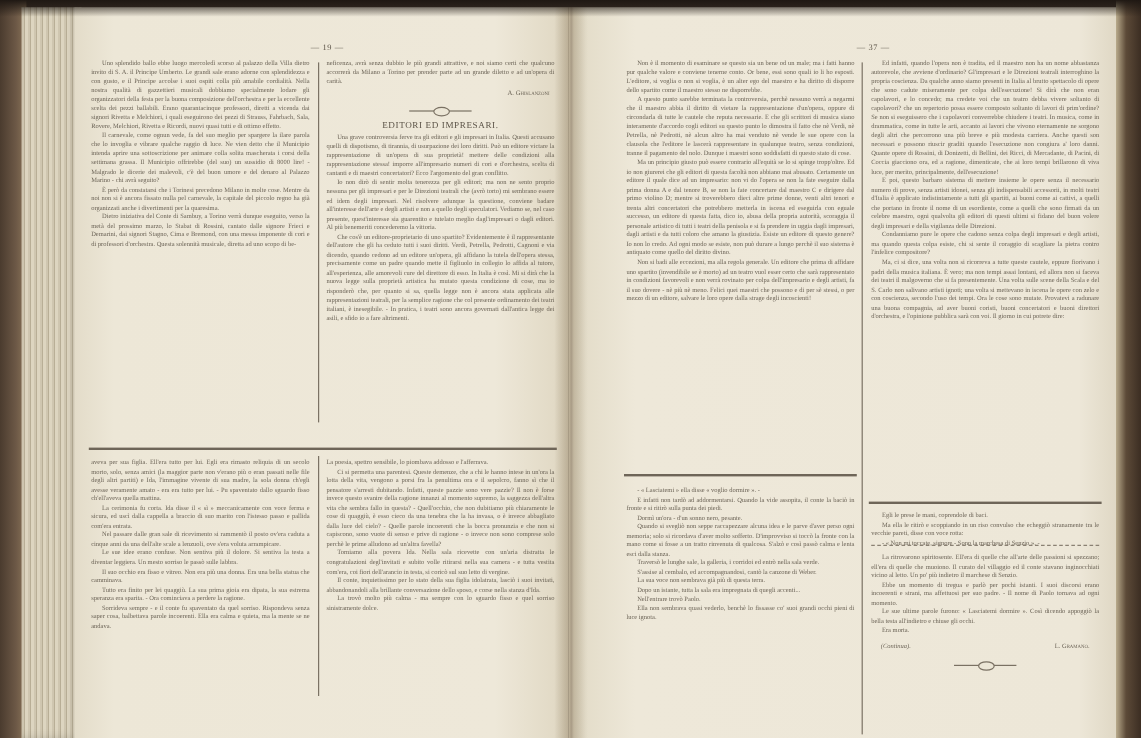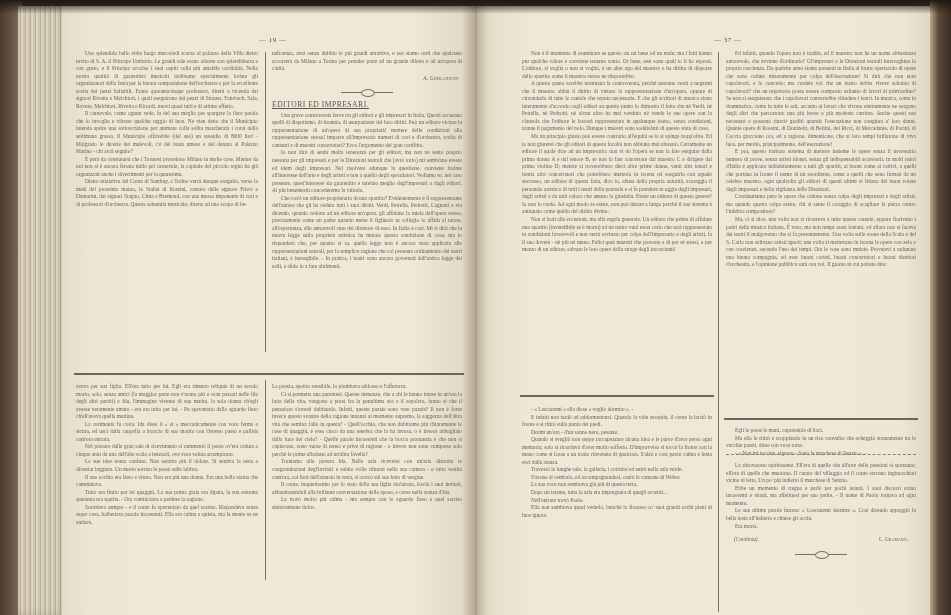--- a/index.html
+++ b/index.html
@@ -62,22 +62,22 @@
     position:absolute; width:1px; background:#7b7264;
   }
   .hrule {
     position:absolute; height:2px; background:#6e6558;
   }
   .dotted {
     position:absolute; height:0; border-top:1px dashed #8a8173;
   }
 
   .heading {
-    font-size:7.6px; letter-spacing:0.5px; color:#5d5549;
-    margin:4px 0 3px 0; text-indent:0;text-decoration:underline;
+    font-size:7.6px; letter-spacing:0.5px; text-align:center; color:#5d5549;
+    margin:4px 0 3px 0; text-indent:0;
   }
   .sig { text-align:right; font-variant:small-caps; font-size:5.6px; margin-top:2px; padding-right:4px; }
   .ornament {
     display:block; margin:7px auto 6px auto; width:52px; height:6px; position:relative;
   }
   .ornament::before {
     content:""; position:absolute; left:0; right:0; top:3px; height:1px; background:#7a7163;
   }
   .ornament::after {
     content:""; position:absolute; left:20px; top:0; width:12px; height:6px;

